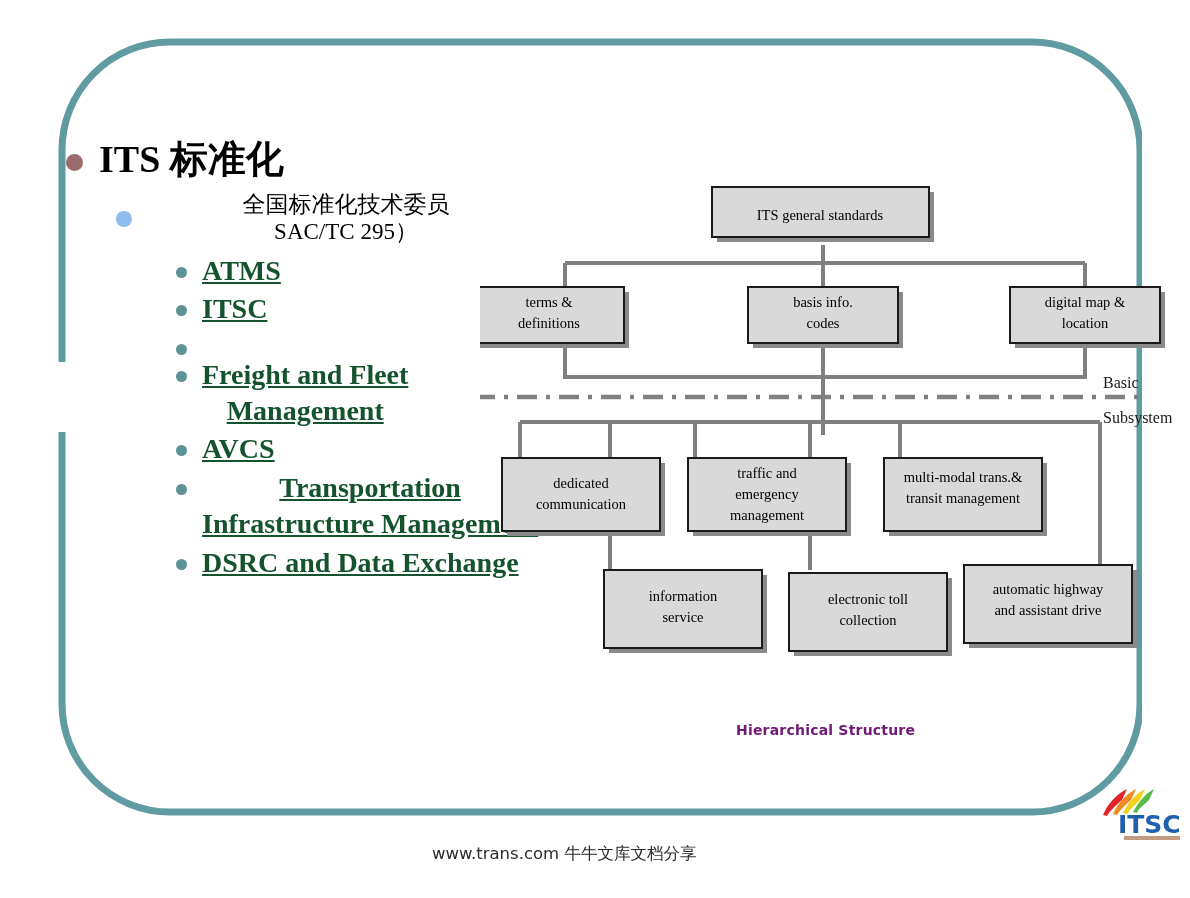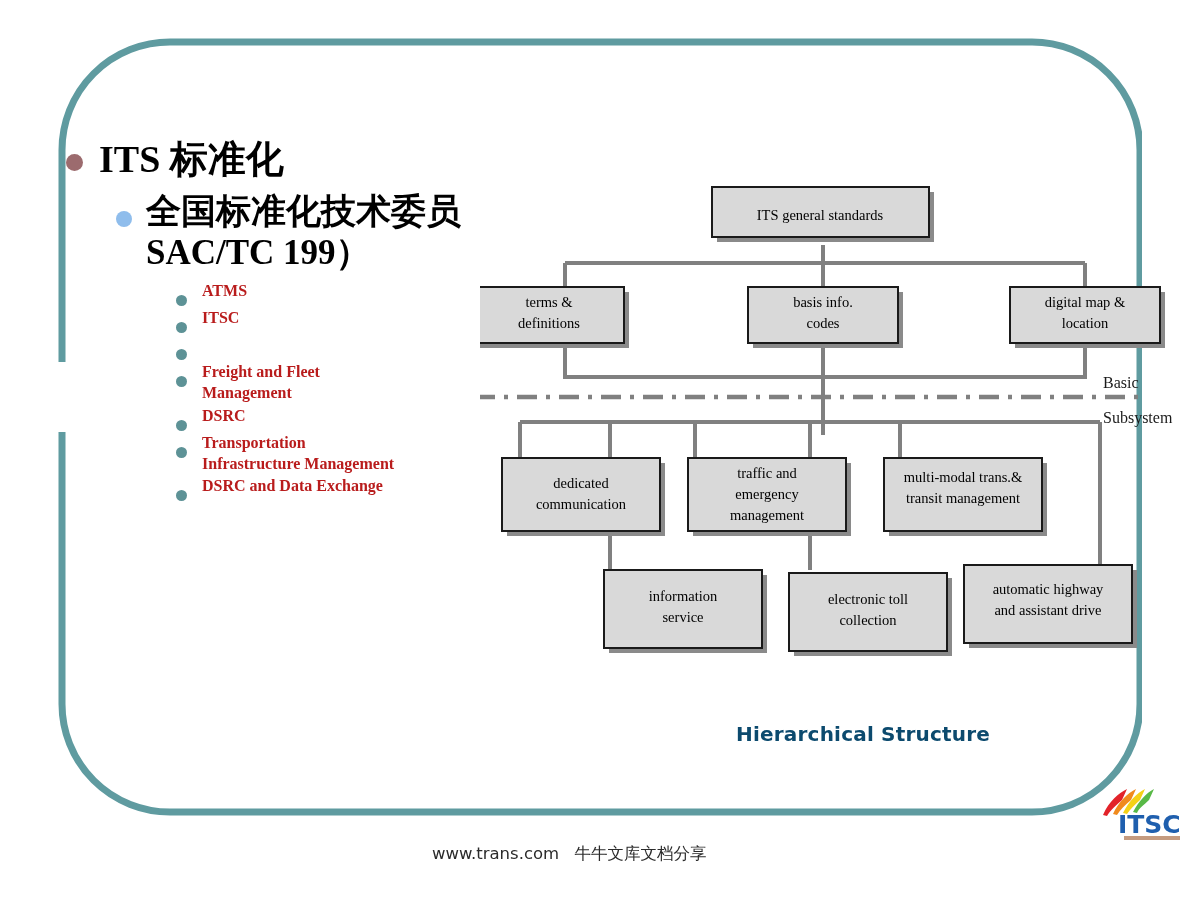--- a/index.html
+++ b/index.html
@@ -26,20 +26,21 @@
     pointer-events: none;
   }
   .slide-frame svg { display: block; }
 
   
   .text-column {
     position: absolute;
     left: 58px;
     top: 138px;
     width: 520px;
+    text-align: center;
   }
 
   .bullet-row {
     display: flex;
     align-items: flex-start;
   }
 
   .dot {
     border-radius: 50%;
     flex: 0 0 auto;
@@ -77,47 +78,48 @@
     margin-left: 58px;
     margin-top: 10px;
   }
   .lvl2 .dot {
     width: 16px; height: 16px;
     background: #8fbdec;
     margin-top: 20px;
     margin-right: 14px;
   }
   .lvl2-text {
-    font-size: 35px;
-    font-weight: bold;
+    font-size: 23px;
+    font-weight: normal;
     color: #000000;
     line-height: 1.18;
     width: 400px;
   }
 
   
   .lvl3-list {
     margin-left: 118px;
     margin-top: 8px;
   }
   .lvl3 {
     margin-bottom: 2px;
   }
   .lvl3 .dot {
     width: 11px; height: 11px;
     background: #5d9296;
     margin-top: 14px;
     margin-right: 15px;
   }
   .lvl3-text {
-    font-size: 16px;
+    font-size: 28px;
     font-weight: bold;
-    color: #b91c1c;
+    color: #14532d;
     line-height: 1.30;
     white-space: pre-line;
+    text-decoration: underline;
   }
 
   
   .diagram {
     position: absolute;
     left: 480px;
     top: 180px;
     width: 700px;
     height: 600px;
   }
@@ -132,39 +134,38 @@
     font-family: "Liberation Serif", "DejaVu Serif", serif;
     font-size: 16px;
     fill: #1a1a1a;
   }
 
   .diagram-caption {
     position: absolute;
     left: 736px;
     top: 722px;
     font-family: "DejaVu Sans", sans-serif;
-    font-size: 20px;
+    font-size: 14px;
     font-weight: bold;
-    color: #0c4a6e;
+    color: #701a75;
     letter-spacing: 0.2px;
   }
 
   
   .footer-watermark {
     position: absolute;
     left: 432px;
     top: 843px;
     font-family: "DejaVu Sans", sans-serif;
     font-size: 16.5px;
     color: #2b2b2b;
     white-space: nowrap;
   }
   .footer-watermark .cn {
     font-family: Liberation Serif, serif;
-    margin-left: 10px;
   }
 
   .logo {
     position: absolute;
     left: 1100px;
     top: 788px;
     width: 84px;
     height: 54px;
     text-align: center;
   }
@@ -195,21 +196,21 @@
     <span class="dot" style="background: rgb(156, 107, 110);"></span>
     <span class="lvl1-text">ITS 标准化</span>
   </div>
 
   <div class="subheading" style="color: rgb(31, 50, 180);"></div>
 
   <div class="bullet-row lvl2">
     <span class="dot" style="background: rgb(143, 189, 236);"></span>
     <span class="lvl2-text">
       <div>全国标准化技术委员</div>
-      <div>SAC/TC 199）</div>
+      <div>SAC/TC 295）</div>
     </span>
   </div>
 
   <div class="lvl3-list">
     <div class="bullet-row lvl3">
       <span class="dot" style="background: rgb(93, 146, 150);"></span>
       <span class="lvl3-text">ATMS</span>
     </div>
     <div class="bullet-row lvl3">
       <span class="dot" style="background: rgb(93, 146, 150);"></span>
@@ -218,21 +219,21 @@
     <div class="bullet-row lvl3">
       <span class="dot" style="background: rgb(93, 146, 150);"></span>
     </div>
     <div class="bullet-row lvl3">
       <span class="dot" style="background: rgb(93, 146, 150);"></span>
       <span class="lvl3-text">Freight and Fleet
  Management</span>
     </div>
     <div class="bullet-row lvl3">
       <span class="dot" style="background: rgb(93, 146, 150);"></span>
-      <span class="lvl3-text">DSRC</span>
+      <span class="lvl3-text">AVCS</span>
     </div>
     <div class="bullet-row lvl3">
       <span class="dot" style="background: rgb(93, 146, 150);"></span>
       <span class="lvl3-text">Transportation
 Infrastructure Management</span>
     </div>
     <div class="bullet-row lvl3">
       <span class="dot" style="background: rgb(93, 146, 150);"></span>
       <span class="lvl3-text">DSRC and Data Exchange</span>
     </div>

